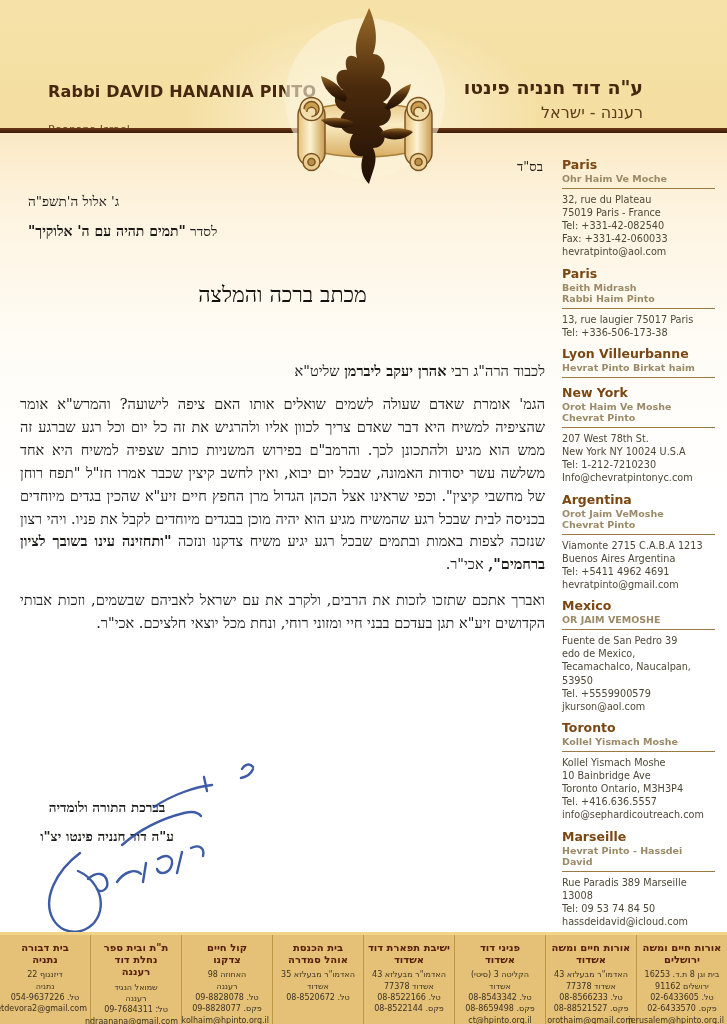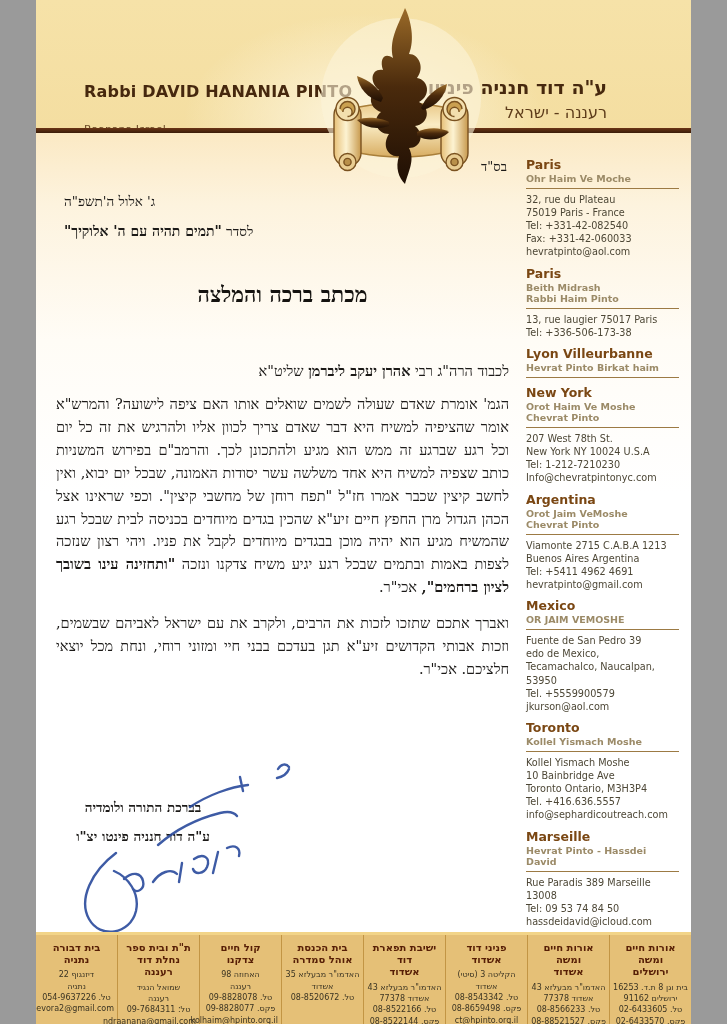--- a/index.html
+++ b/index.html
@@ -1,17 +1,17 @@
 <!DOCTYPE html>
 <html lang="he"><head>
 <meta charset="utf-8">
 <style>
   html,body { margin:0; padding:0; background:#9a9a9a; }
   .page {
-    position:relative; width:655px; height:1024px; margin:0 auto;
+    position:relative; width:727px; height:1024px; margin:0 auto;
     background:#22c55e; overflow:hidden;
     font-family:"DejaVu Sans","Liberation Sans",sans-serif;
   }
 
   
   .header {
     position:absolute; top:0; left:0; right:0; height:128px;
     background:
       radial-gradient(ellipse 250px 150px at 50% 95%, rgba(253,246,224,.95) 0%, rgba(253,246,224,0) 72%),
       linear-gradient(180deg,#f6e2a8 0%,#f4dea1 100%);
@@ -36,21 +36,21 @@
   }
   .letter {
     position:absolute; right:182px; left:20px; top:26px;
     direction:rtl; color:#1c1a18;
     font-family:"DejaVu Serif","Liberation Serif",serif;
   }
   .bsd    { text-align:right; font-size:13px; padding-right:2px; }
   .dateln { text-align:left; font-size:13.5px; margin-top:18px; padding-left:8px; }
   .parsha { text-align:left; font-size:13.5px; margin-top:13px; padding-left:8px; }
   .parsha b { font-size:14px; }
-  .title  { text-align:center; font-size:21.5px; font-weight:bold; margin:42px 0 0; color:#151310; }
+  .title  { text-align:center; font-size:21.5px; font-weight:normal; margin:42px 0 0; color:#151310; }
   .addressee { margin:54px 0 0; font-size:14.5px; }
   .para   { margin:13px 0 0; font-size:14.5px; line-height:1.58; text-align:justify; }
   .closing {
     position:absolute; left:26px; top:660px; width:162px;
     text-align:center; font-weight:bold; font-size:13.5px; line-height:2.15;
     color:#1c1a18; font-family:"DejaVu Serif","Liberation Serif",serif;
   }
   .signature { position:absolute; left:26px; top:628px; width:256px; height:176px; z-index:2; }
 
   

